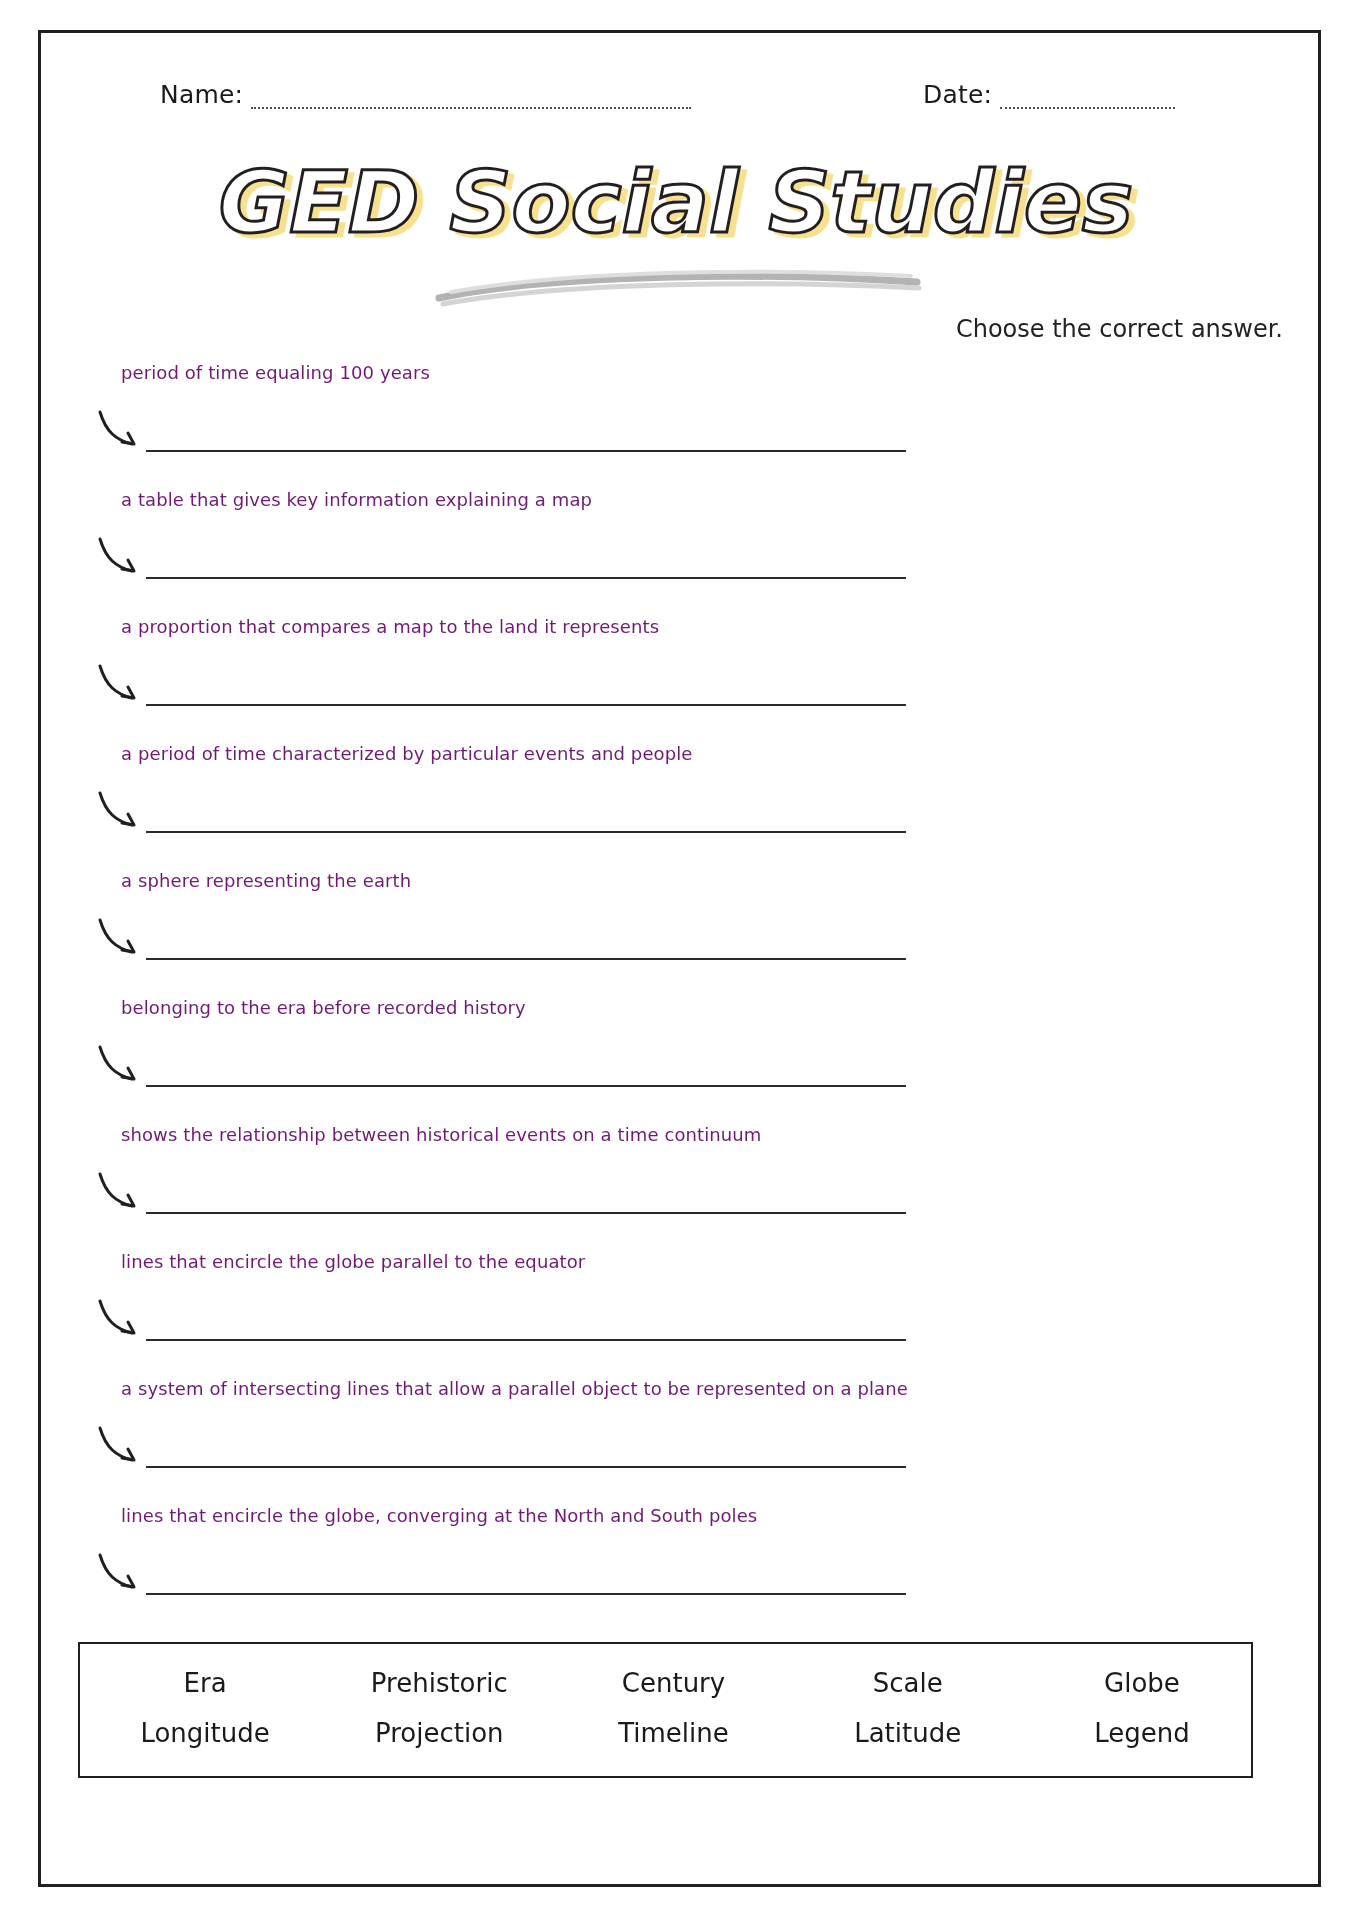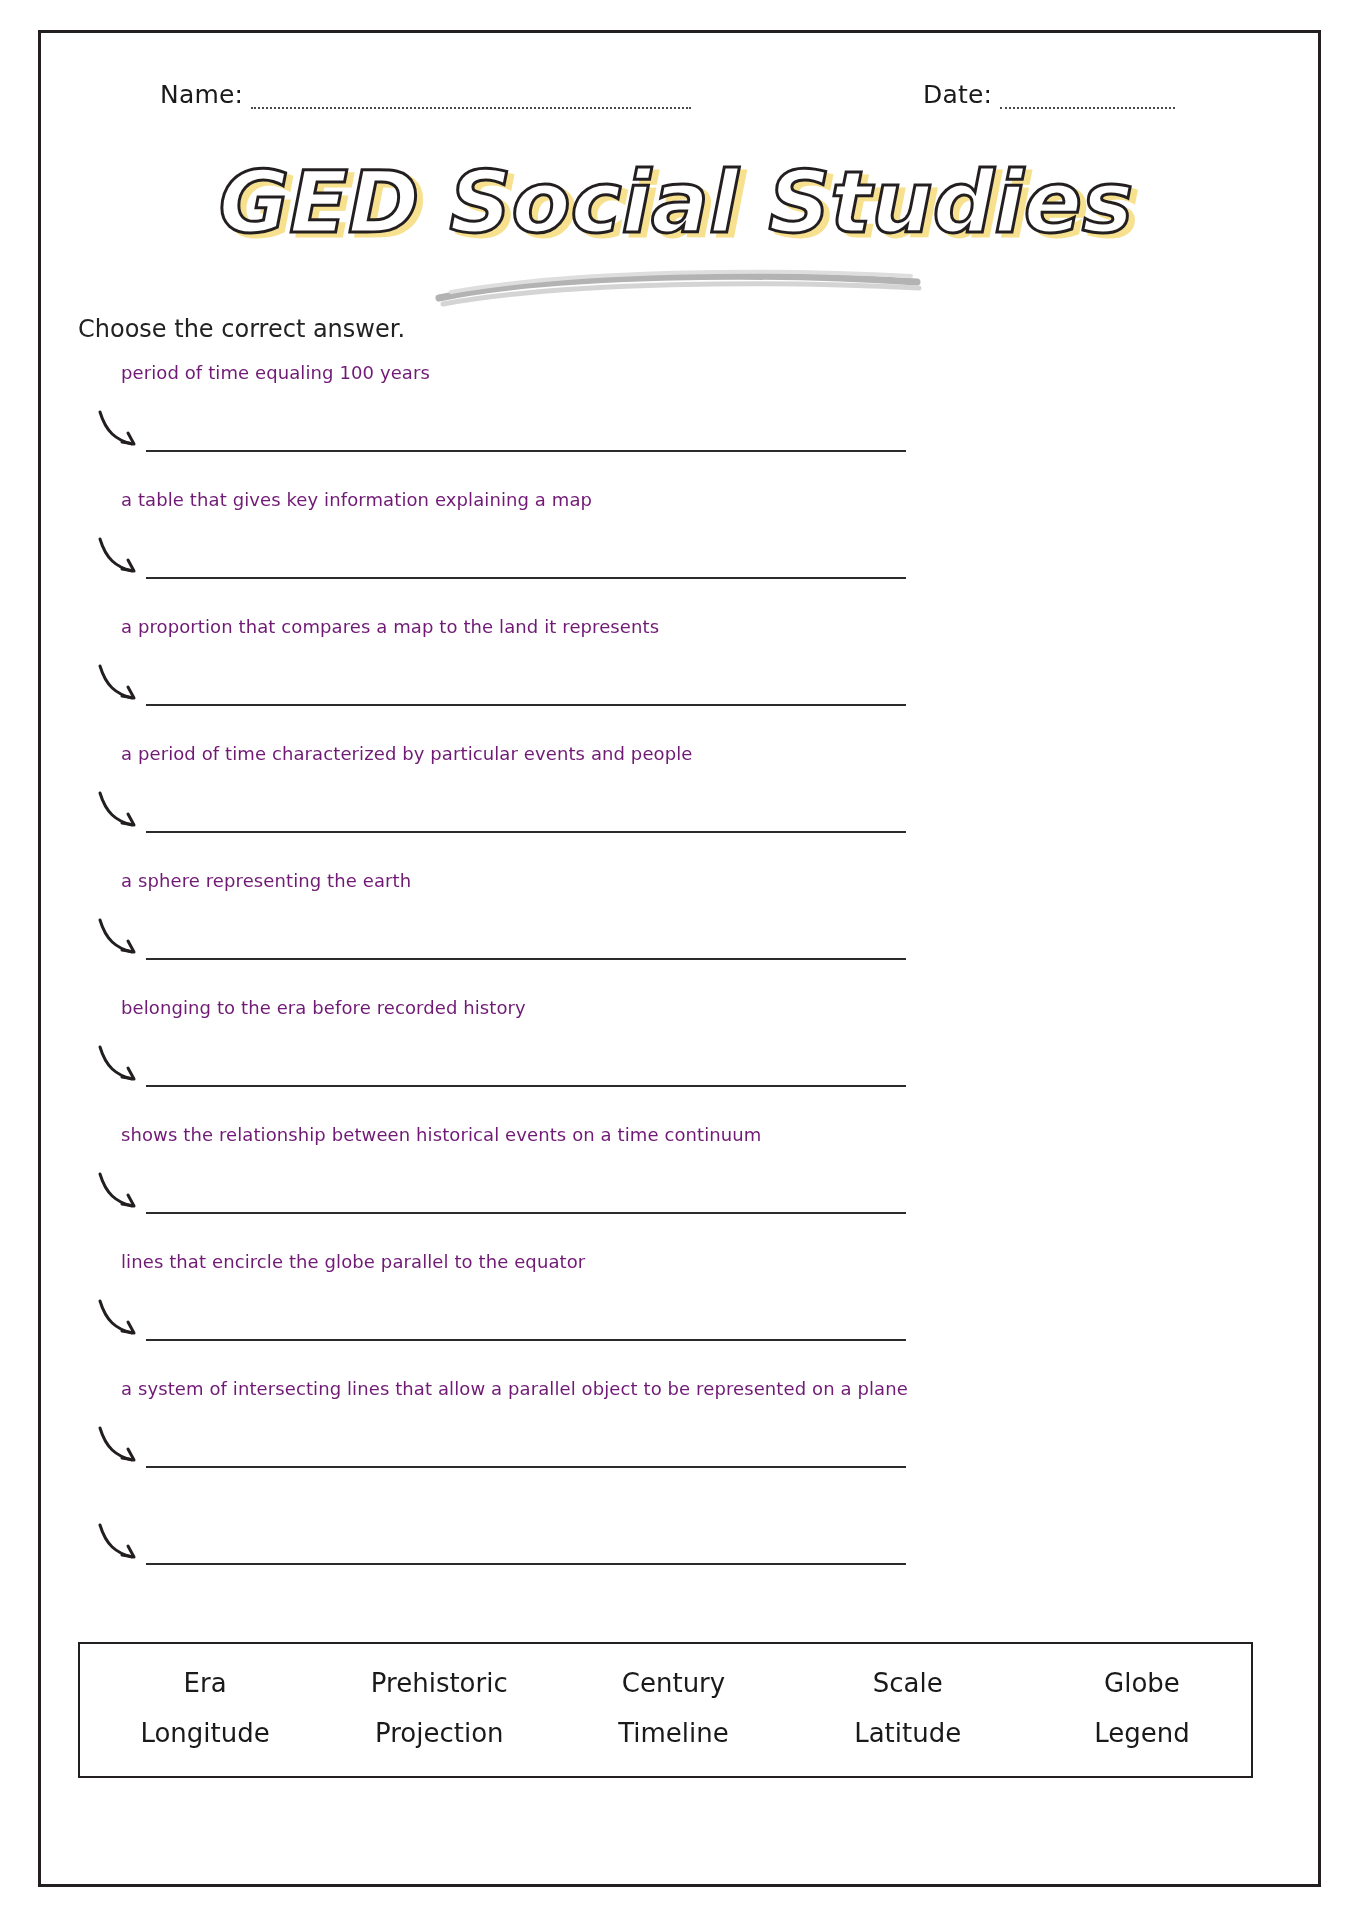--- a/index.html
+++ b/index.html
@@ -96,21 +96,21 @@
     left: 355px;
     top: 128px;
     width: 490px;
     height: 40px;
   }
   .subtitle {
     position: absolute;
     left: 0;
     top: 175px;
     width: 1205px;
-    text-align: left;
+    text-align: right;
     font-size: 24px;
     color: #222;
     font-family: "DejaVu Sans", sans-serif;
   }
 
   
   .questions {
     position: absolute;
     left: 0;
     top: 296px;
@@ -301,20 +301,21 @@
         <div class="q-answer">
           <svg class="arrow" viewBox="0 0 46 46" xmlns="http://www.w3.org/2000/svg">
             <path d="M4,6 C10,26 20,34 36,38" stroke="#231f20" stroke-width="3" fill="none" stroke-linecap="round"></path>
             <path d="M38,38 L26,36 M38,38 L32,27" stroke="#231f20" stroke-width="3" fill="none" stroke-linecap="round"></path>
           </svg>
           <div class="ans-line"></div>
         </div>
       </div>
 
       <div class="q-item">
+        <div class="q-text">lines that encircle the globe, converging at the North and South poles</div>
         <div class="q-answer">
           <svg class="arrow" viewBox="0 0 46 46" xmlns="http://www.w3.org/2000/svg">
             <path d="M4,6 C10,26 20,34 36,38" stroke="#231f20" stroke-width="3" fill="none" stroke-linecap="round"></path>
             <path d="M38,38 L26,36 M38,38 L32,27" stroke="#231f20" stroke-width="3" fill="none" stroke-linecap="round"></path>
           </svg>
           <div class="ans-line"></div>
         </div>
       </div>
 
     </div>

